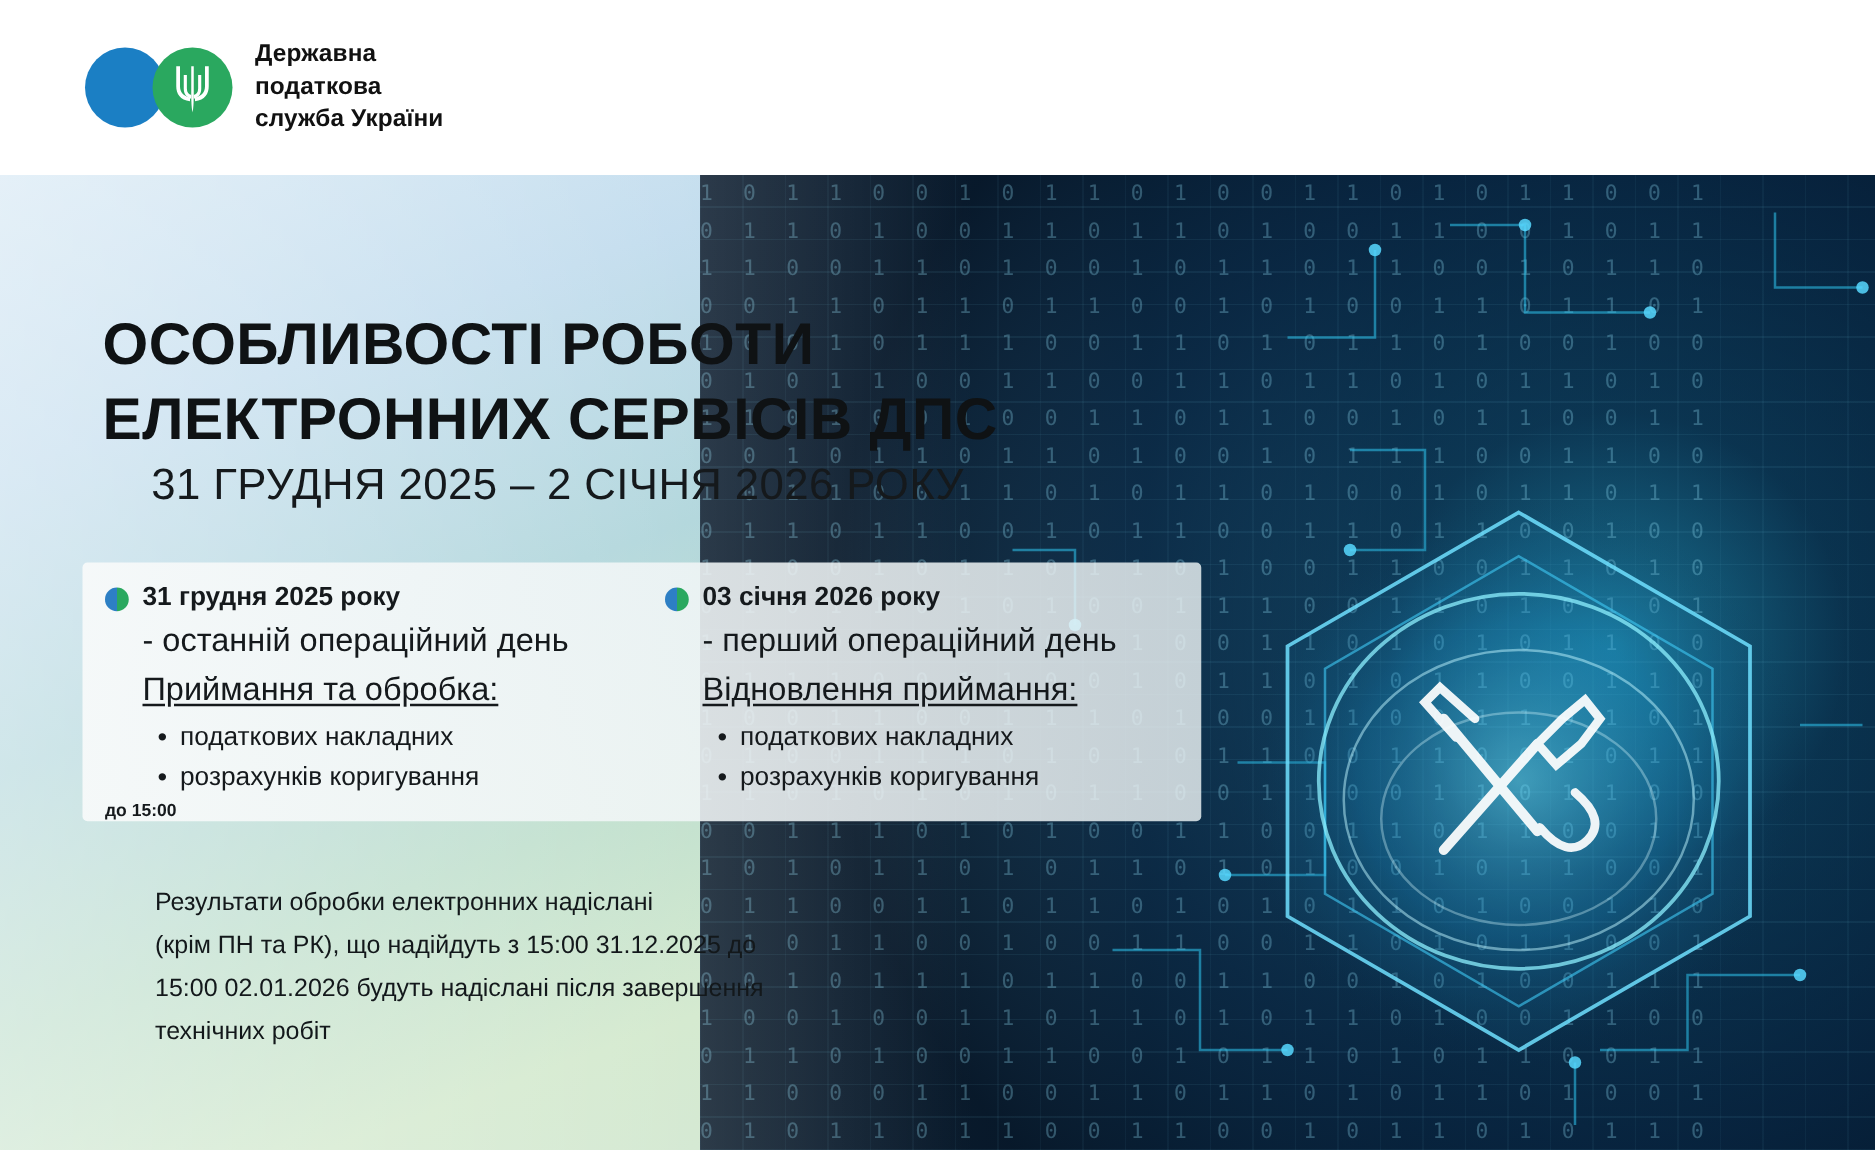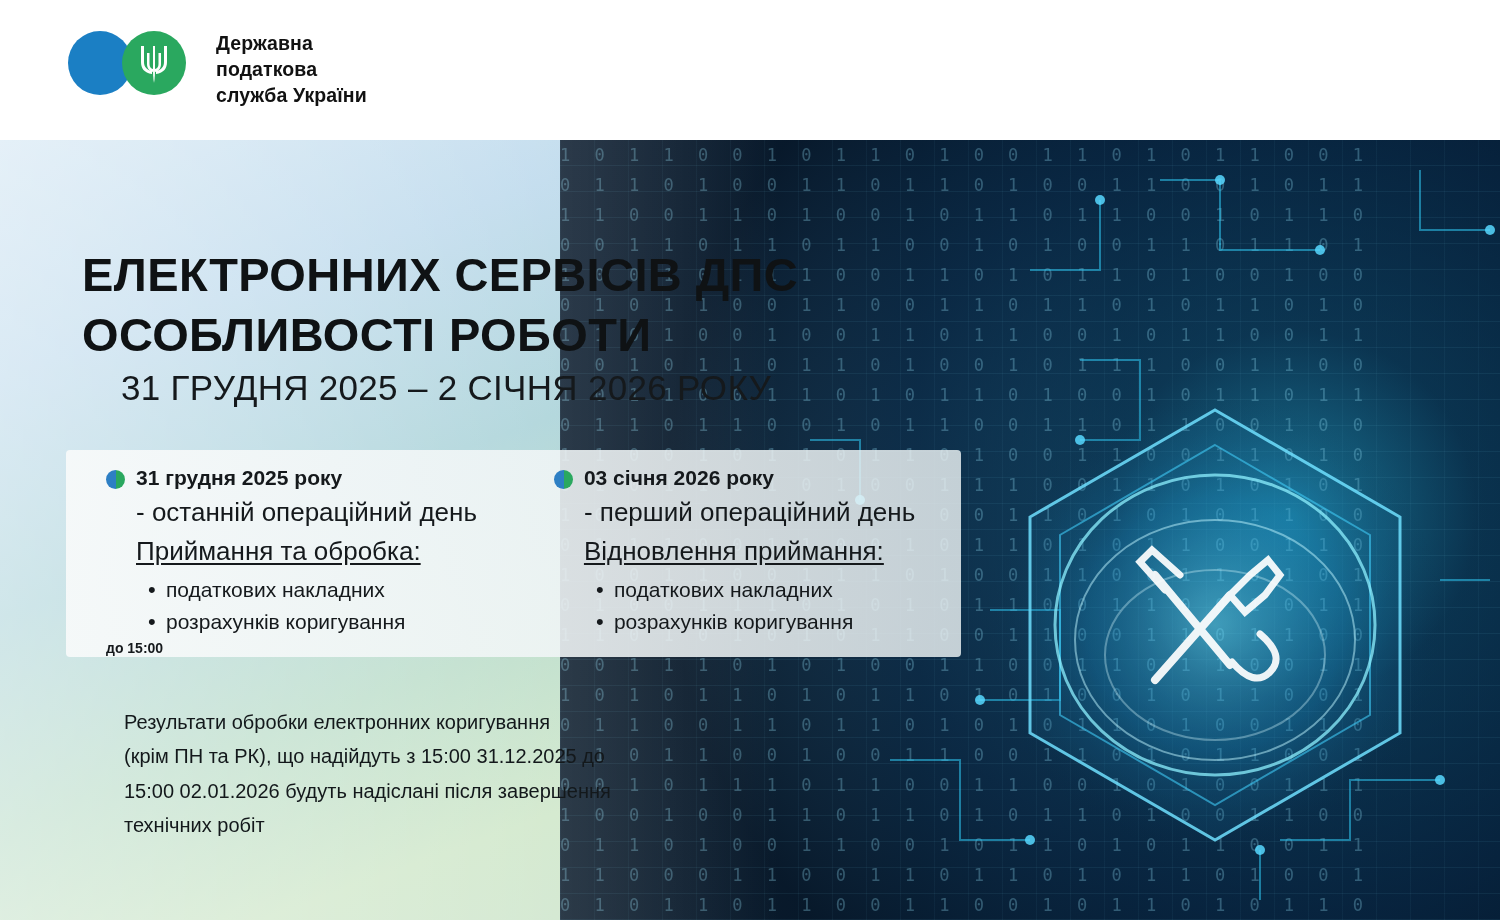--- a/index.html
+++ b/index.html
@@ -24,22 +24,22 @@
     top: 0; left: 0;
     width: 1500px;
     height: 140px;
     background: #ffffff;
     z-index: 40;
     display: flex;
     align-items: center;
   }
   .logo-wrap {
     display: flex;
+    align-items: center;
     margin-left: 68px;
-    gap: 12px;
   }
   .logo-marks {
     position: relative;
     width: 124px;
     height: 64px;
   }
   .circle-blue {
     position: absolute;
     left: 0; top: 0;
     width: 64px; height: 64px;
@@ -171,21 +171,20 @@
     top: 310px;
     width: 895px;
     height: 207px;
     background: linear-gradient(90deg, rgba(248,250,250,0.92) 0%, rgba(240,245,246,0.88) 60%, rgba(236,243,244,0.82) 100%);
     border-radius: 4px;
     display: flex;
   }
   .col {
     position: relative;
     padding-top: 16px;
-    margin-left: 22px;
   }
   .col-1 { width: 450px; padding-left: 18px; }
   .col-2 { width: 445px; padding-left: 16px; }
 
   .col-head {
     display: flex;
     align-items: flex-start;
   }
   .dot {
     width: 19px; height: 19px;
@@ -357,22 +356,22 @@
         <div>Державна</div>
         <div>податкова</div>
         <div>служба України</div>
       </div>
     </div>
   </div>
 
   <div class="content">
 
     <div class="title">
+      <div>ОСОБЛИВОСТІ РОБОТИ</div>
       <div>ЕЛЕКТРОННИХ СЕРВІСІВ ДПС</div>
-      <div>ОСОБЛИВОСТІ РОБОТИ</div>
     </div>
 
     <div class="subtitle">31 ГРУДНЯ 2025 – 2 СІЧНЯ 2026 РОКУ</div>
 
     <div class="panel">
 
       <div class="col col-1">
         <div class="col-head">
           <span class="dot"></span>
           <span class="col-date">31 грудня 2025 року</span>
@@ -399,20 +398,20 @@
           <ul class="bullets">
             <li>податкових накладних</li>
             <li>розрахунків коригування</li>
           </ul>
         </div>
       </div>
 
     </div>
 
     <div class="note">
-      <div>Результати обробки електронних коригування</div>
+      <div>Результати обробки електронних надіслані</div>
       <div>(крім ПН та РК), що надійдуть з 15:00 31.12.2025 до</div>
       <div>15:00 02.01.2026 будуть надіслані після завершення</div>
       <div>технічних робіт</div>
     </div>
 
   </div>
 </div>
 
 </body></html>

